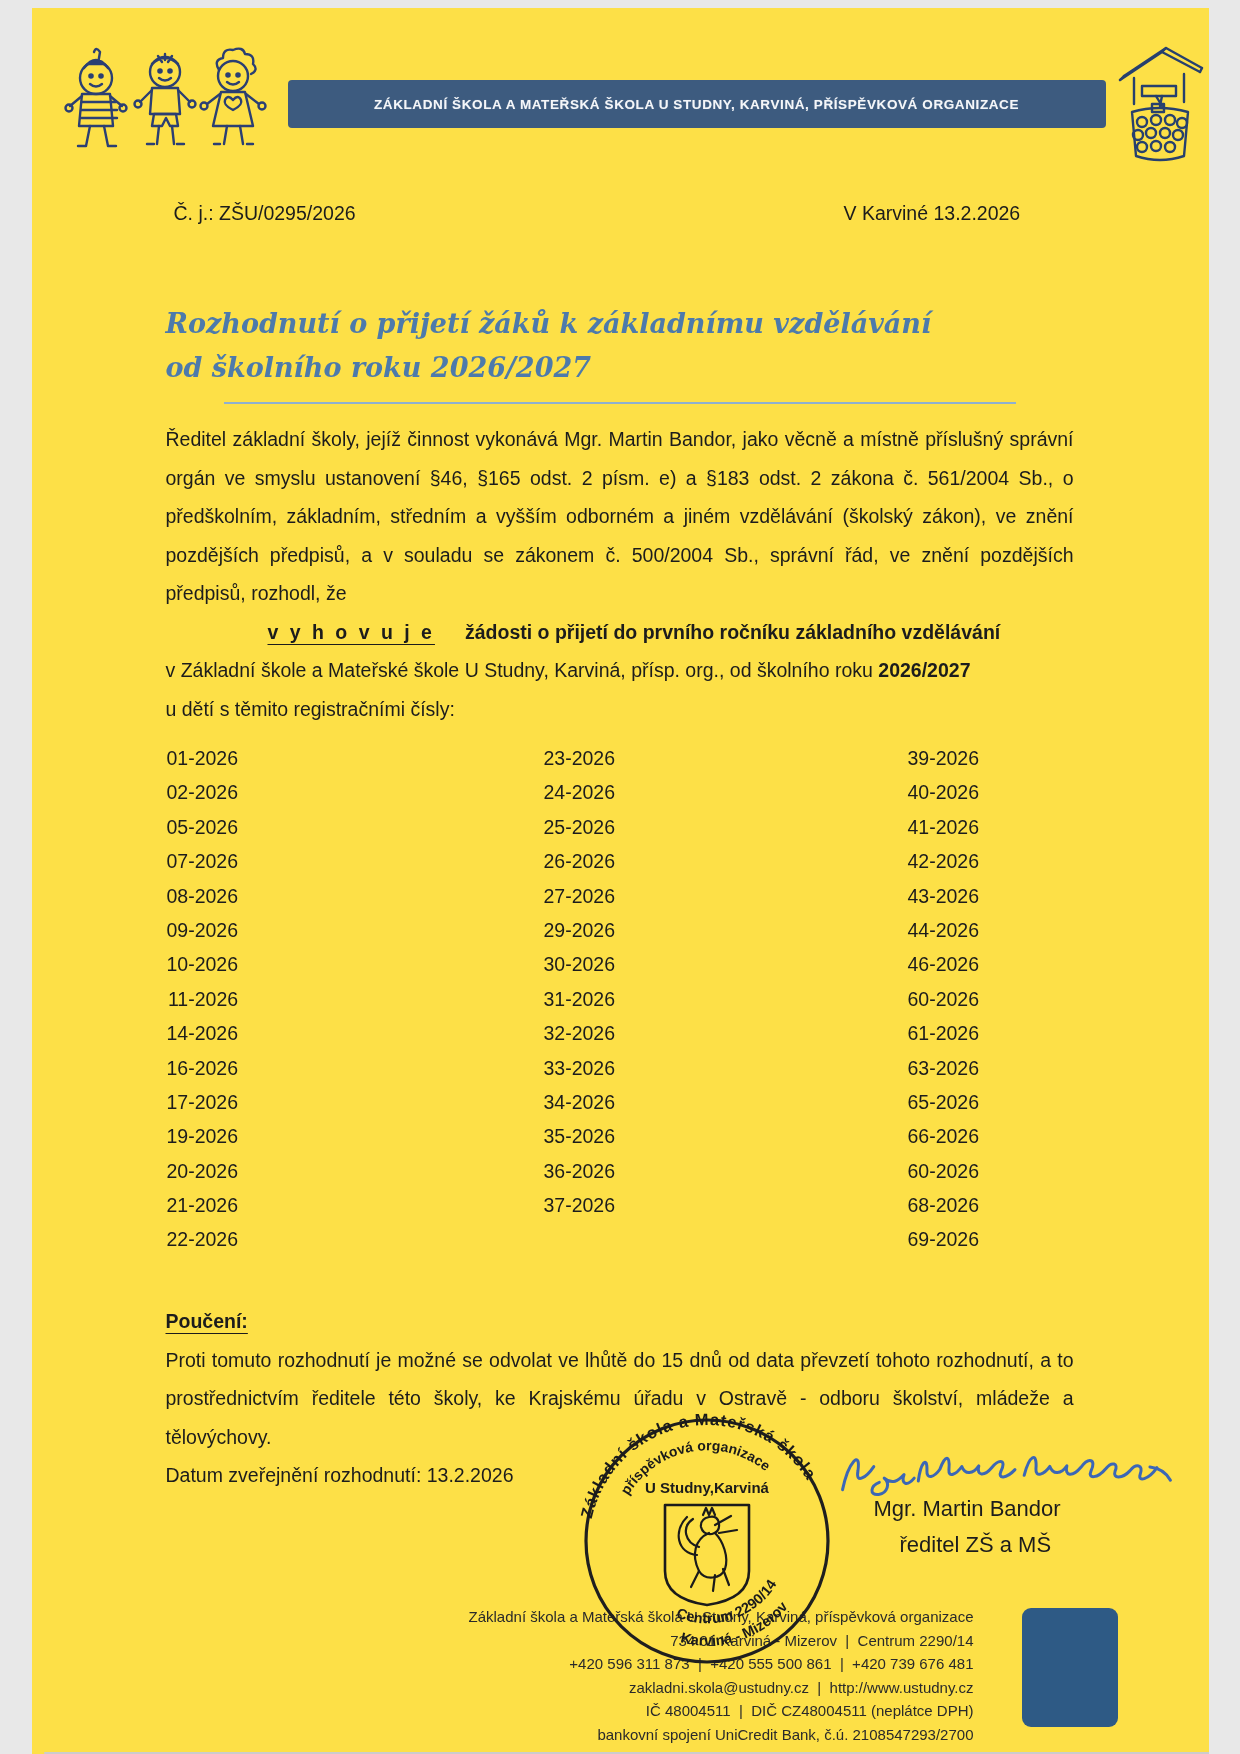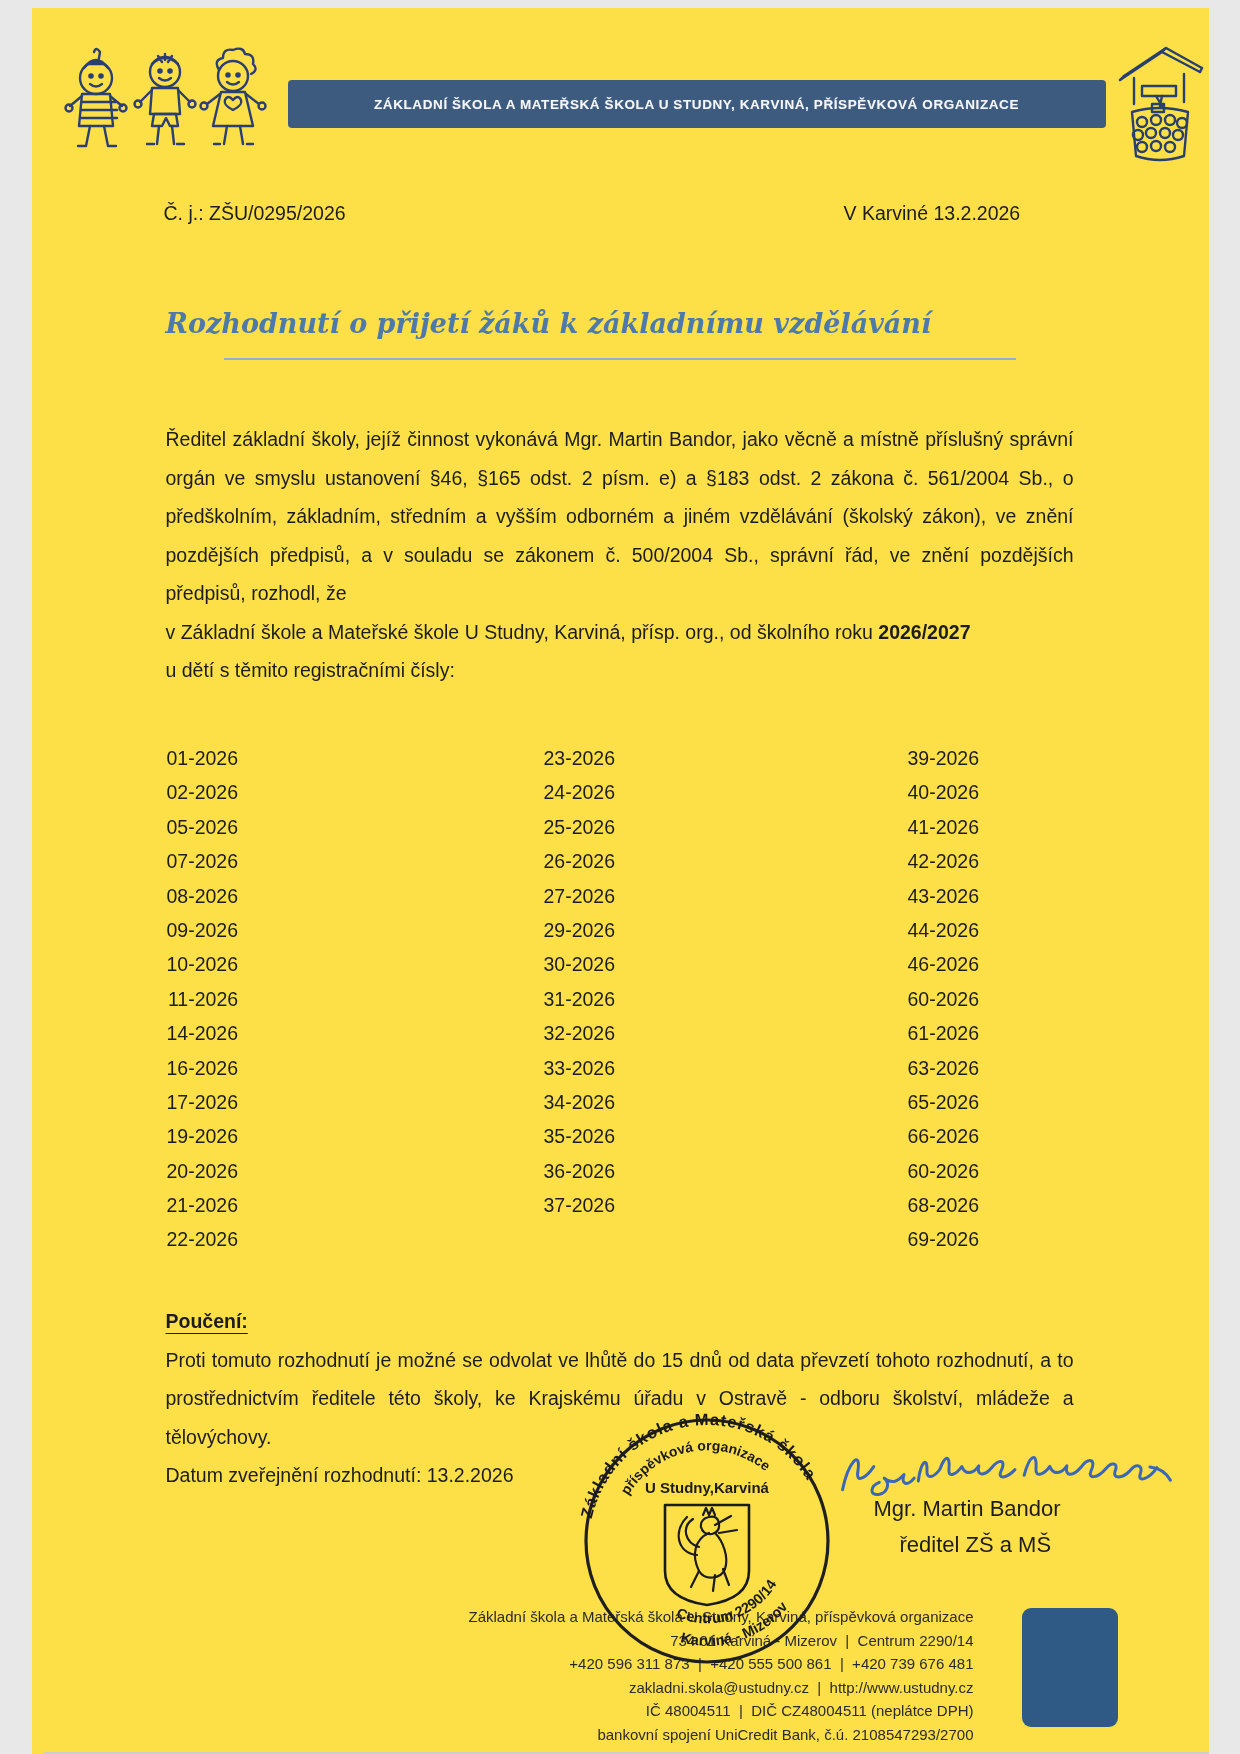--- a/index.html
+++ b/index.html
@@ -14,21 +14,21 @@
   .banner {
     position:absolute; left:256px; top:72px; width:818px; height:48px;
     background:#3d5b7f; border-radius:4px;
     display:flex; align-items:center; justify-content:center;
     color:#f4f6f9; font-size:13.5px; font-weight:700; letter-spacing:.6px;
     text-shadow:0 0 1px rgba(255,255,255,.35);
   }
   .well-icon { position:absolute; left:1080px; top:38px; width:94px; height:116px; }
 
   
-  .ref-number { position:absolute; left:132px; top:194px; font-size:19.5px; }
+  .ref-number { position:absolute; left:142px; top:194px; font-size:19.5px; }
   .place-date { position:absolute; left:812px; top:194px; font-size:19.5px; }
 
   
   .title-block {
     position:absolute; left:134px; top:298px; width:908px; 
     font-family:"DejaVu Serif", serif; font-style:italic; font-weight:bold;
   }
   .title-line { font-size:27px; line-height:36px; }
   .title-line + .title-line { margin-top:8px; }
   .title-rule { margin:16px auto 0 auto; width:792px; height:2px; background:#8fb0cf; }
@@ -144,25 +144,27 @@
     <circle cx="30" cy="101" r="5"></circle>
       <circle cx="44" cy="100" r="5"></circle>
       <circle cx="58" cy="101" r="5"></circle>
   </svg>
 
   <span class="ref-number">Č. j.: ZŠU/0295/2026</span>
   <span class="place-date">V Karviné 13.2.2026</span>
 
   <div class="title-block" id="title-block" style="color: rgb(77, 122, 171);">
     <div class="title-line">Rozhodnutí o přijetí žáků k základnímu vzdělávání</div>
+    <div class="title-line">od školního roku 2026/2027</div>
     <div class="title-rule"></div>
   </div>
 
   <div class="body-block">
     <p class="para-justify">Ředitel základní školy, jejíž činnost vykonává Mgr. Martin Bandor, jako věcně a místně příslušný správní orgán ve smyslu ustanovení §46, §165 odst. 2 písm. e) a §183 odst. 2 zákona č. 561/2004 Sb., o předškolním, základním, středním a vyšším odborném a jiném vzdělávání (školský zákon), ve znění pozdějších předpisů, a v souladu se zákonem č. 500/2004 Sb., správní řád, ve znění pozdějších předpisů, rozhodl, že</p>
+    <p class="verdict-line"><span class="verdict-word">v y h o v u j e</span><span>žádosti o přijetí do prvního ročníku základního vzdělávání</span></p>
     <p><span>v Základní škole a Mateřské škole U Studny, Karviná, přísp. org., od školního roku </span><span class="bold">2026/2027</span></p>
     <p>u dětí s těmito registračními čísly:</p>
   </div>
 
   <div class="columns">
     <div class="reg-col reg-col-1">
         <div>01-2026</div>
         <div>02-2026</div>
         <div>05-2026</div>
         <div>07-2026</div>

